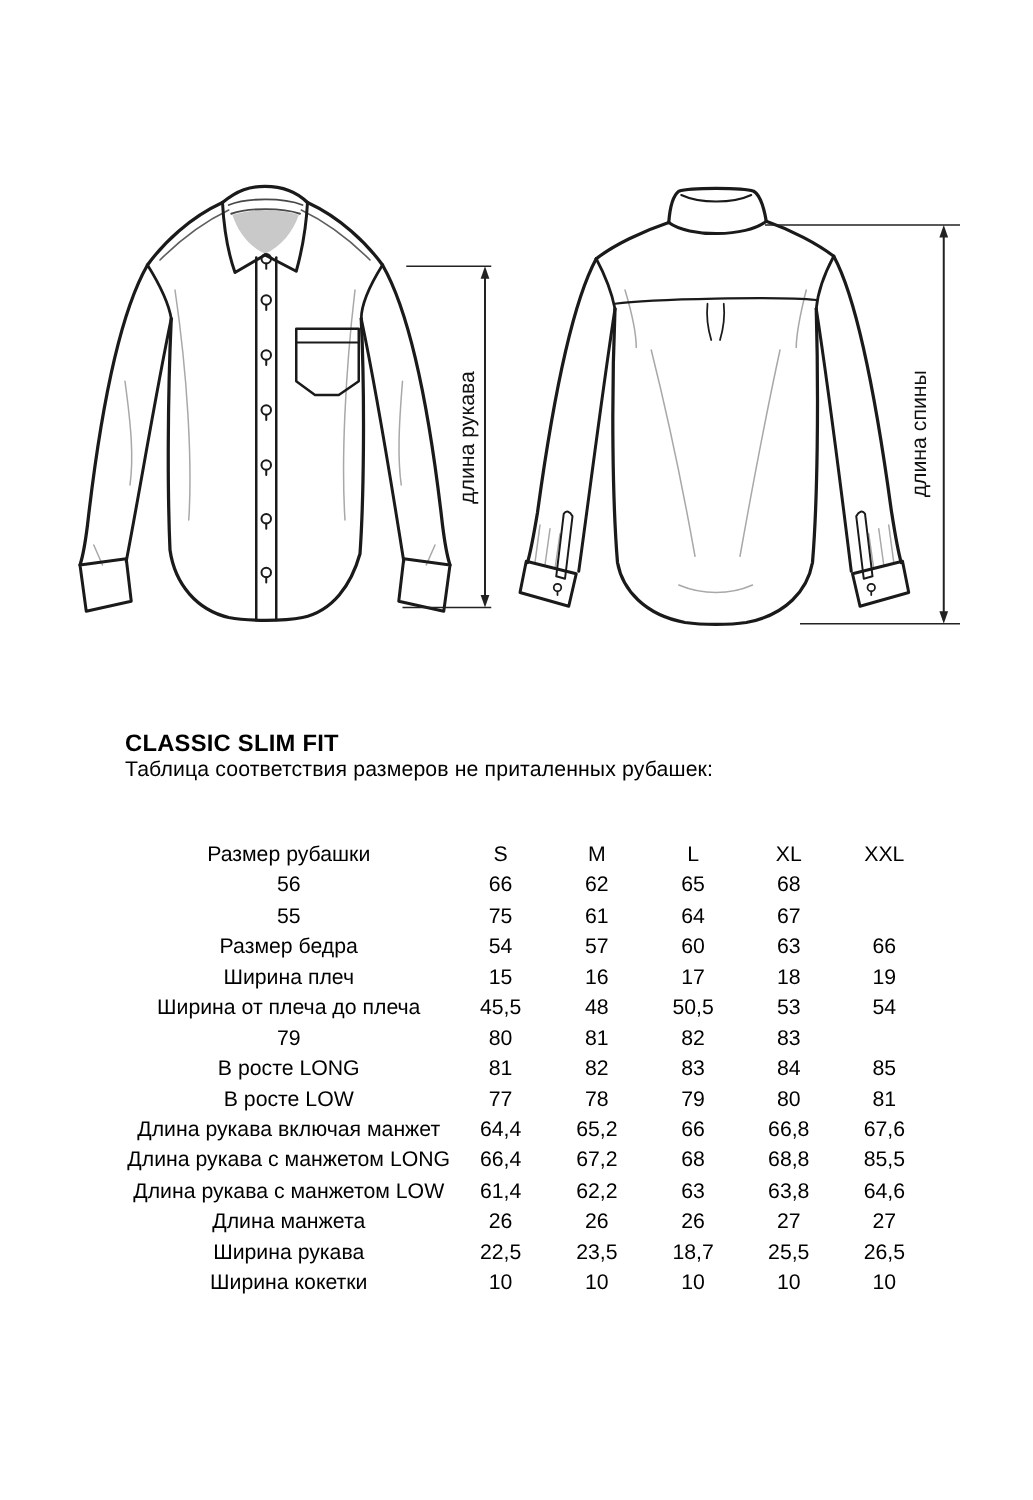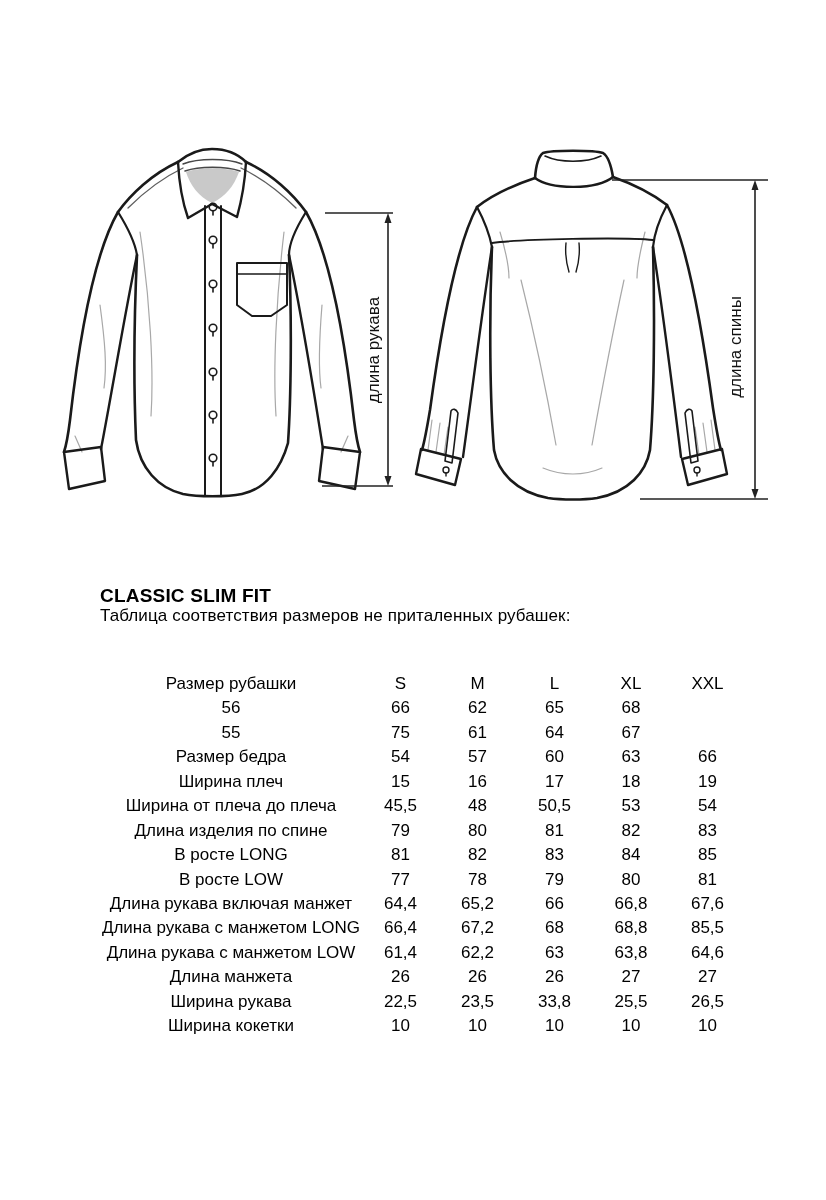--- a/index.html
+++ b/index.html
@@ -236,21 +236,20 @@
       </div>
       <div class="trow">
         <span class="tlabel">Ширина от плеча до плеча</span>
         <span class="tcell">45,5</span>
         <span class="tcell">48</span>
         <span class="tcell">50,5</span>
         <span class="tcell">53</span>
         <span class="tcell">54</span>
       </div>
       <div class="trow">
-        <span class="tlabel">Длина изделия по спине</span>
         <span class="tcell">79</span>
         <span class="tcell">80</span>
         <span class="tcell">81</span>
         <span class="tcell">82</span>
         <span class="tcell">83</span>
       </div>
       <div class="trow">
         <span class="tlabel">В росте LONG</span>
         <span class="tcell">81</span>
         <span class="tcell">82</span>
@@ -295,21 +294,21 @@
         <span class="tcell">26</span>
         <span class="tcell">26</span>
         <span class="tcell">26</span>
         <span class="tcell">27</span>
         <span class="tcell">27</span>
       </div>
       <div class="trow">
         <span class="tlabel">Ширина рукава</span>
         <span class="tcell">22,5</span>
         <span class="tcell">23,5</span>
-        <span class="tcell">33,8</span>
+        <span class="tcell">18,7</span>
         <span class="tcell">25,5</span>
         <span class="tcell">26,5</span>
       </div>
       <div class="trow">
         <span class="tlabel">Ширина кокетки</span>
         <span class="tcell">10</span>
         <span class="tcell">10</span>
         <span class="tcell">10</span>
         <span class="tcell">10</span>
         <span class="tcell">10</span>

